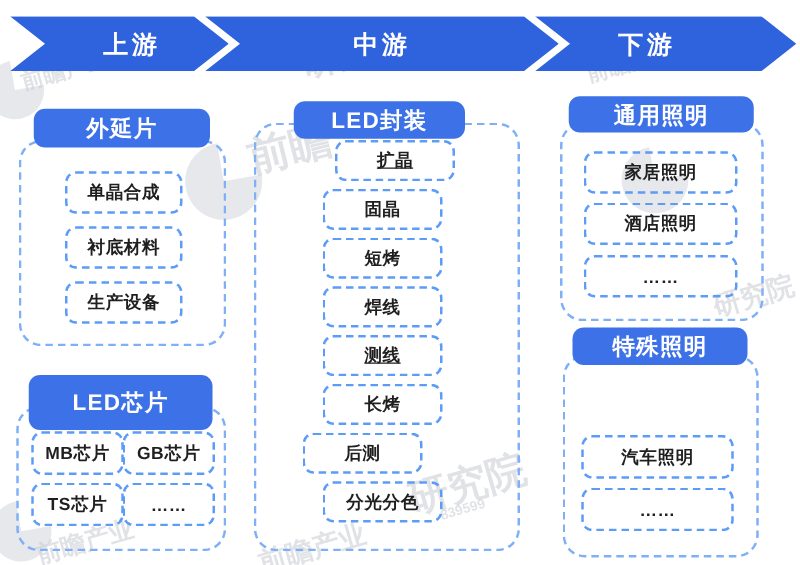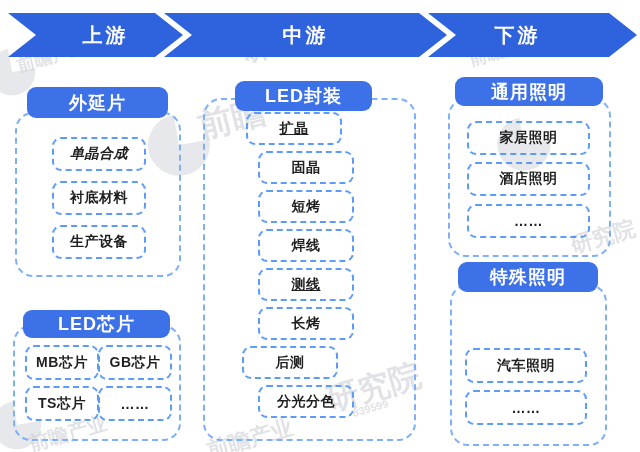--- a/index.html
+++ b/index.html
@@ -92,34 +92,34 @@
   </div>
   <div class="seg seg2">
     <span>中游</span>
   </div>
   <div class="seg seg3">
     <span>下游</span>
   </div>
 
   <div class="ctr" style="left:15px;top:112px;width:162px;height:161px;"></div>
   <div class="hdr" style="left:27px;top:87px;width:141px;height:31px;font-family:Liberation Serif, serif;">外延片</div>
-  <div class="box" style="left:52px;top:137px;width:90px;height:30px;font-style:italic;">单晶合成</div>
+  <div class="box" style="left:52px;top:137px;width:90px;height:30px;">单晶合成</div>
   <div class="box" style="left:52px;top:181px;width:90px;height:30px;text-align:right;">衬底材料</div>
   <div class="box" style="left:52px;top:225px;width:90px;height:30px;">生产设备</div>
 
   <div class="ctr" style="left:13px;top:325px;width:164px;height:112px;"></div>
-  <div class="hdr" style="left:23px;top:300px;width:147px;height:28px;margin-top:10px;">LED芯片</div>
+  <div class="hdr" style="left:23px;top:300px;width:147px;height:44px;">LED芯片</div>
   <div class="box" style="left:25px;top:345px;width:70px;height:31px;">MB芯片</div>
   <div class="box" style="left:98px;top:345px;width:70px;height:31px;">GB芯片</div>
   <div class="box" style="left:25px;top:386px;width:70px;height:31px;">TS芯片</div>
   <div class="box" style="left:98px;top:386px;width:70px;height:31px;">……</div>
 
   <div class="ctr" style="left:203px;top:98px;width:209px;height:339px;"></div>
   <div class="hdr" style="left:235px;top:81px;width:137px;height:30px;">LED封装</div>
-  <div class="box" style="left:246px;top:112px;width:92px;height:29px;text-decoration:underline;">扩晶</div>
+  <div class="box" style="left:268px;top:112px;width:92px;height:29px;text-decoration:underline;">扩晶</div>
   <div class="box" style="left:258px;top:151px;width:92px;height:29px;">固晶</div>
   <div class="box" style="left:258px;top:190px;width:92px;height:29px;">短烤</div>
   <div class="box" style="left:258px;top:229px;width:92px;height:29px;">焊线</div>
   <div class="box" style="left:258px;top:268px;width:92px;height:29px;text-decoration:underline;">测线</div>
   <div class="box" style="left:258px;top:307px;width:92px;height:29px;">长烤</div>
   <div class="box" style="left:242px;top:346px;width:92px;height:29px;">后测</div>
   <div class="box" style="left:258px;top:385px;width:92px;height:29px;">分光分色</div>
 
   <div class="ctr" style="left:448px;top:98px;width:159px;height:155px;"></div>
   <div class="hdr" style="left:455px;top:77px;width:148px;height:29px;">通用照明</div>

